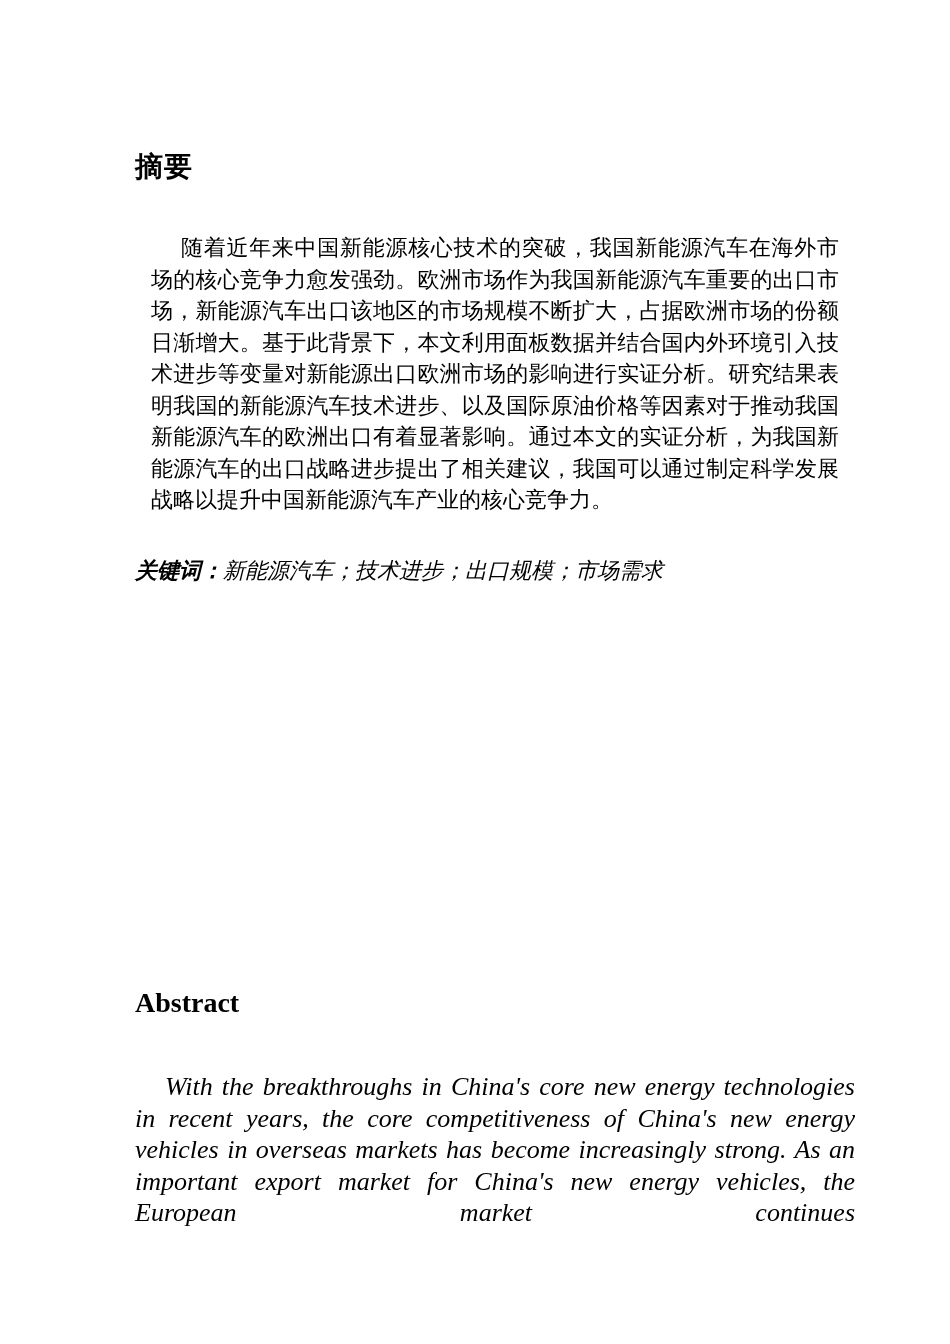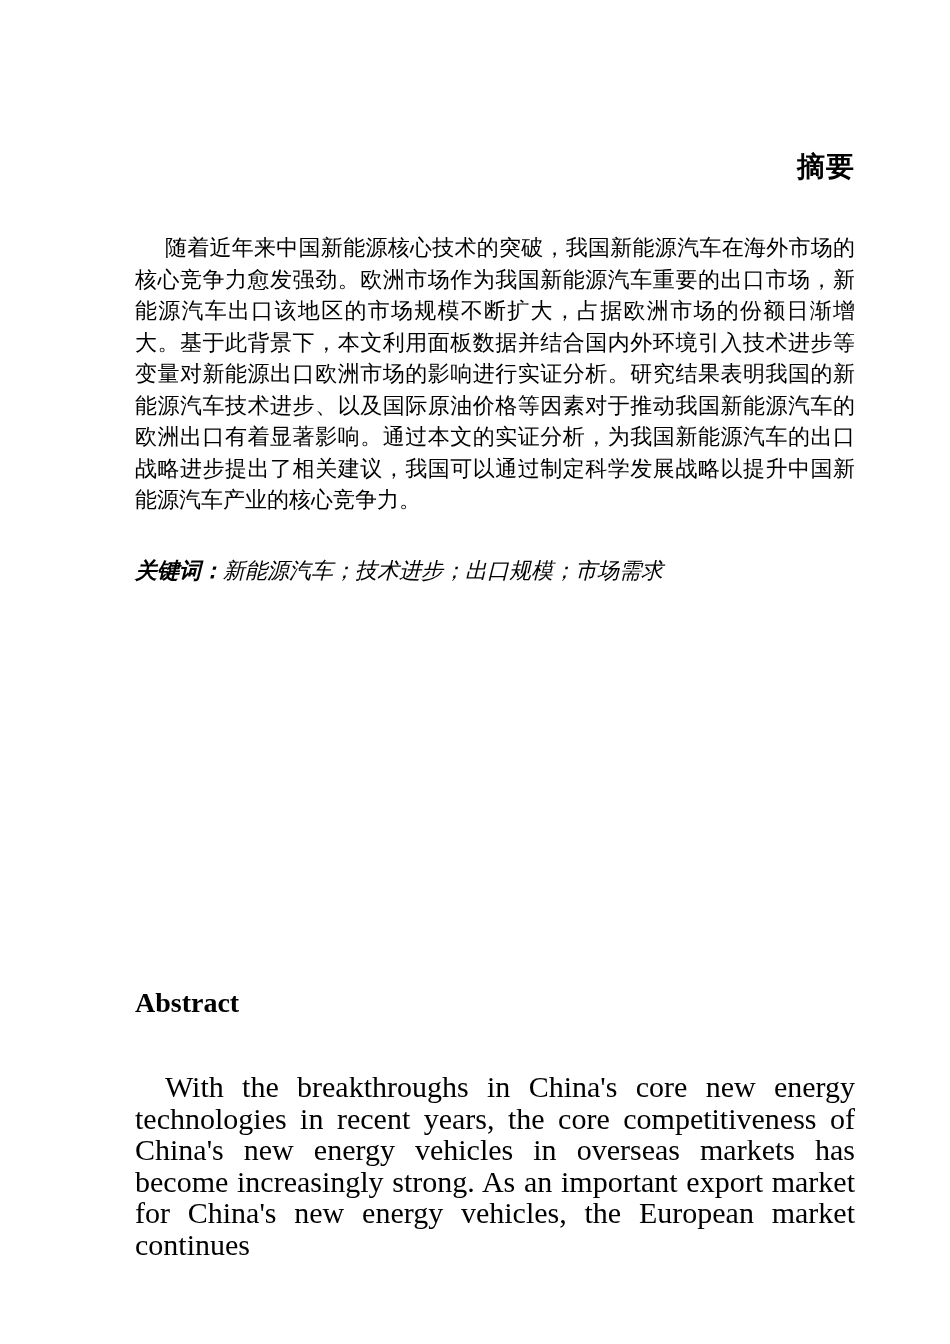--- a/index.html
+++ b/index.html
@@ -16,31 +16,31 @@
     color: #000000;
     box-sizing: border-box;
     padding: 150px 95px 0 135px;
     overflow: hidden;
   }
   .cn-title {
     font-family: "Liberation Sans", sans-serif;
     font-weight: bold;
     font-size: 28px;
     line-height: 34px;
-    text-align: right;
+    text-align: left;
     letter-spacing: 1px;
     margin: 0 0 48px 0;
   }
   .cn-body {
     font-family: "Liberation Serif", serif;
     font-size: 22px;
     line-height: 31.5px;
     text-align: justify;
     text-indent: 30px;
-    margin: 0;
+    margin: 16px;
   }
   .keywords {
     font-family: "Liberation Serif", serif;
     font-size: 22px;
     line-height: 31.5px;
     margin: 39px 0 0 0;
     font-style: italic;
   }
   .kw-label {
     font-family: "Liberation Sans", sans-serif;
@@ -49,26 +49,27 @@
   .en-title {
     font-family: "Liberation Serif", serif;
     font-weight: bold;
     font-size: 28px;
     line-height: 34px;
     text-align: left;
     margin: 400px 0 51px 0;
   }
   .en-body {
     font-family: "Liberation Serif", serif;
-    font-size: 30px;
+    font-size: 26px;
     line-height: 31.5px;
     text-align: justify;
     text-align-last: justify;
     text-indent: 30px;
     margin: 0;
+    font-style: italic;
   }
 </style>
 </head>
 <body>
 
 <div class="page">
 
   <h1 class="cn-title">摘要</h1>
 
   <p class="cn-body">随着近年来中国新能源核心技术的突破，我国新能源汽车在海外市场的核心竞争力愈发强劲。欧洲市场作为我国新能源汽车重要的出口市场，新能源汽车出口该地区的市场规模不断扩大，占据欧洲市场的份额日渐增大。基于此背景下，本文利用面板数据并结合国内外环境引入技术进步等变量对新能源出口欧洲市场的影响进行实证分析。研究结果表明我国的新能源汽车技术进步、以及国际原油价格等因素对于推动我国新能源汽车的欧洲出口有着显著影响。通过本文的实证分析，为我国新能源汽车的出口战略进步提出了相关建议，我国可以通过制定科学发展战略以提升中国新能源汽车产业的核心竞争力。</p>

